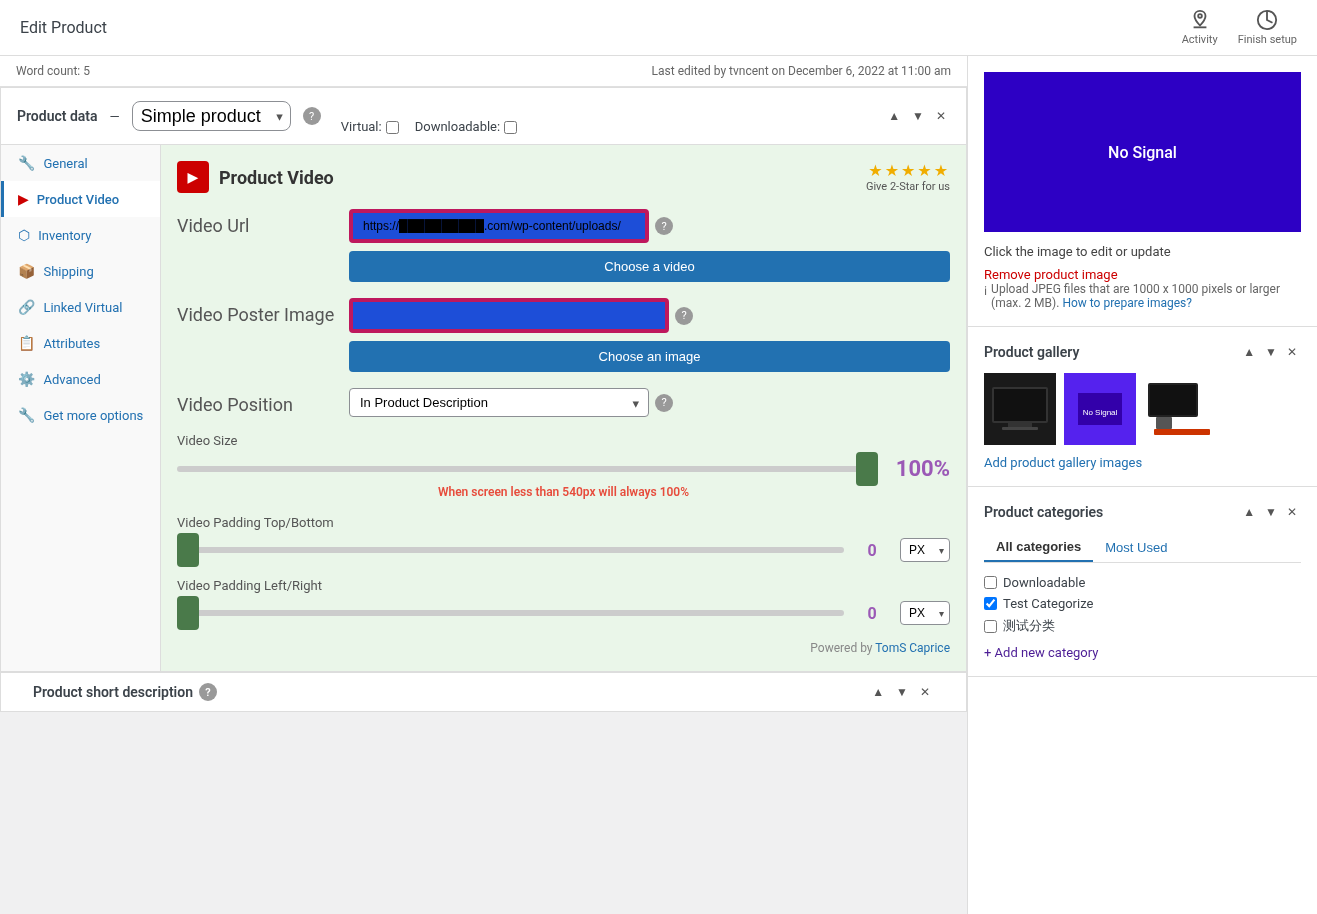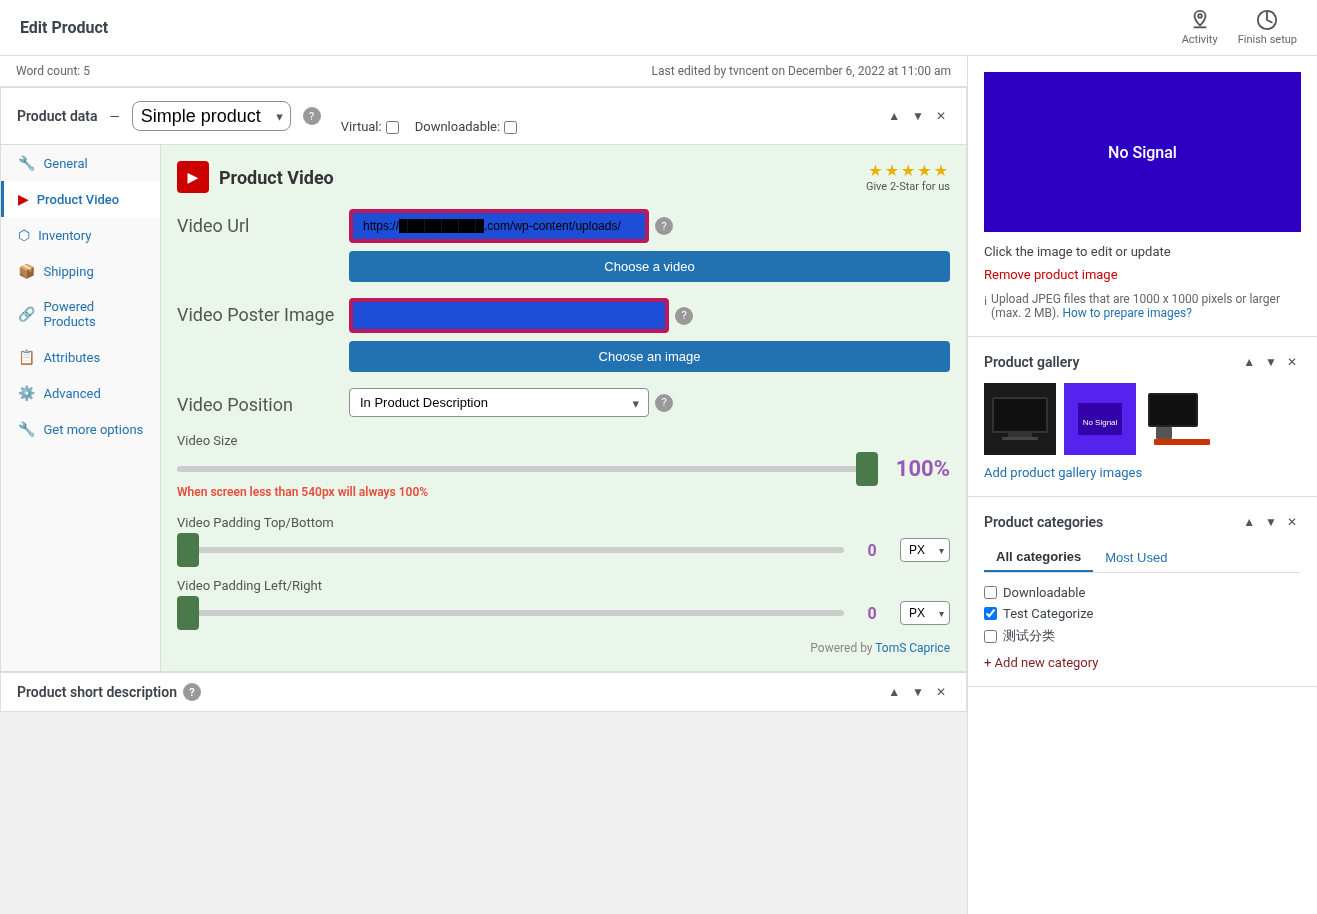--- a/index.html
+++ b/index.html
@@ -1,19 +1,19 @@
 <!DOCTYPE html>
 <html><head>
   <meta charset="utf-8">
   <style>
     * { box-sizing: border-box; margin: 0; padding: 0; }
     body { font-family: -apple-system, BlinkMacSystemFont, "Segoe UI", Roboto, sans-serif; font-size: 13px; background: #f0f0f1; color: #3c434a; }
 
     .top-bar { background: #fff; border-bottom: 1px solid #ddd; padding: 0 20px; display: flex; align-items: center; justify-content: space-between; height: 56px; }
-    .top-bar-title { font-size: 16px; font-weight: 700; }
+    .top-bar-title { font-size: 16px; font-weight: 400; }
     .top-bar-actions { display: flex; gap: 20px; align-items: center; }
     .top-bar-action { display: flex; flex-direction: column; align-items: center; font-size: 11px; color: #666; cursor: pointer; }
     .top-bar-action svg { width: 22px; height: 22px; margin-bottom: 2px; }
 
     .main-layout { display: flex; height: calc(100vh - 56px); }
     .content-area { flex: 1; overflow-y: auto; padding: 0; background: #f0f0f1; }
 
     .word-count-bar { background: #fff; border-bottom: 1px solid #e0e0e0; padding: 8px 16px; display: flex; justify-content: space-between; font-size: 12px; color: #666; }
 
     .product-data-section { background: #fff; margin: 0; border: 1px solid #ddd; }
@@ -55,63 +55,63 @@
 
     .position-select-wrapper { position: relative; display: inline-block; }
     .position-select { padding: 6px 30px 6px 10px; border: 1px solid #8c8f94; border-radius: 4px; font-size: 13px; background: #fff; appearance: none; -webkit-appearance: none; cursor: pointer; width: 300px; }
     .position-select-wrapper::after { content: "▾"; position: absolute; right: 10px; top: 50%; transform: translateY(-50%); pointer-events: none; color: #555; }
 
     .video-size-section { margin-bottom: 16px; }
     .section-label { font-size: 13px; color: #555; margin-bottom: 8px; }
     .slider-row { display: flex; align-items: center; gap: 12px; }
     .slider-value { font-size: 22px; font-weight: 700; color: #9b59b6; min-width: 60px; text-align: right; }
     .slider-value-small { font-size: 16px; font-weight: 700; color: #9b59b6; min-width: 40px; text-align: center; }
-    .slider-hint { font-size: 12px; color: #888; text-align: left; margin-top: 4px; }
+    .slider-hint { font-size: 12px; color: #888; text-align: center; margin-top: 4px; }
     .slider-hint span { color: #e74c3c; font-weight: 600; }
 
     .padding-row { display: flex; align-items: center; gap: 8px; }
     .unit-select-wrapper { position: relative; }
     .unit-select { padding: 4px 22px 4px 8px; border: 1px solid #8c8f94; border-radius: 4px; font-size: 12px; background: #fff; appearance: none; -webkit-appearance: none; cursor: pointer; }
     .unit-select-wrapper::after { content: "▾"; position: absolute; right: 6px; top: 50%; transform: translateY(-50%); pointer-events: none; color: #555; font-size: 10px; }
 
     .powered-by { text-align: right; font-size: 12px; color: #888; margin-top: 16px; }
     .powered-by a { color: #2271b1; text-decoration: none; }
 
     .short-description-section { background: #fff; border: 1px solid #ddd; margin-top: 0; }
-    .short-desc-header { display: flex; align-items: center; padding: 10px 16px; justify-content: space-between; border-radius: 6px; }
+    .short-desc-header { display: flex; align-items: center; padding: 10px 32px; justify-content: space-between; border-radius: 6px; }
     .short-desc-title { font-weight: 600; font-size: 14px; display: flex; align-items: center; gap: 6px; }
 
     
     .right-sidebar { width: 350px; background: #fff; border-left: 1px solid #ddd; overflow-y: auto; padding: 0; }
 
     .product-image-section { padding: 16px; border-bottom: 1px solid #ddd; }
     .product-image-preview { width: 100%; height: 160px; background: #2d00c4; display: flex; align-items: center; justify-content: center; margin-bottom: 12px; }
     .no-signal-text { color: #fff; font-size: 16px; font-weight: 500; }
     .image-caption { font-size: 13px; color: #444; margin-bottom: 8px; }
-    .remove-image-link { color: #cc0000; font-size: 13px; text-decoration: none; cursor: pointer; display: block; margin-bottom: 10px; }
+    .remove-image-link { color: #cc0000; font-size: 13px; text-decoration: none; cursor: pointer; display: block; }
     .image-upload-info { font-size: 12px; color: #666; display: flex; gap: 4px; align-items: flex-start; }
     .info-icon { color: #666; }
     .upload-link { color: #2271b1; text-decoration: none; }
 
     .product-gallery-section { padding: 16px; border-bottom: 1px solid #ddd; }
     .section-header { display: flex; align-items: center; justify-content: space-between; margin-bottom: 12px; }
     .section-title { font-weight: 600; font-size: 14px; }
     .section-btns { display: flex; gap: 2px; }
     .gallery-images { display: flex; gap: 8px; margin-bottom: 10px; }
     .gallery-thumb-img { width: 72px; height: 72px; background: #333; display: flex; align-items: center; justify-content: center; overflow: hidden; }
     .add-gallery-link { color: #2271b1; font-size: 13px; text-decoration: none; cursor: pointer; display: block; }
 
     .product-categories-section { padding: 16px; border-bottom: 1px solid #ddd; }
     .cat-tabs { display: flex; gap: 0; margin-bottom: 12px; border-bottom: 1px solid #ddd; }
     .cat-tab { padding: 6px 12px; font-size: 13px; cursor: pointer; color: #2271b1; border: none; background: none; }
     .cat-tab.active { font-weight: 600; color: #333; border-bottom: 2px solid #2271b1; }
     .cat-list { display: flex; flex-direction: column; gap: 6px; margin-bottom: 10px; }
     .cat-item { display: flex; align-items: center; gap: 6px; font-size: 13px; }
     .cat-item input[type="checkbox"] { cursor: pointer; }
-    .add-cat-link { color: #7f1d1d; font-size: 13px; text-decoration: none; cursor: pointer; }
+    .add-cat-link { color: #4c1d95; font-size: 13px; text-decoration: none; cursor: pointer; }
 
     
     .range-slider { width: 100%; height: 6px; -webkit-appearance: none; appearance: none; background: #ccc; border-radius: 3px; outline: none; cursor: pointer; }
     .range-slider::-webkit-slider-thumb { -webkit-appearance: none; appearance: none; width: 22px; height: 34px; background: #4a7a4a; border-radius: 4px; cursor: grab; }
   </style>
 </head>
 <body>
 
 <div class="top-bar">
   <span class="top-bar-title">Edit Product</span>
@@ -184,21 +184,21 @@
           <div class="sidebar-nav-item">
             <span class="nav-icon" style="color:#2271b1;">⬡</span>
             <span>Inventory</span>
           </div>
           <div class="sidebar-nav-item">
             <span class="nav-icon" style="color:#2271b1;">📦</span>
             <span>Shipping</span>
           </div>
           <div class="sidebar-nav-item">
             <span class="nav-icon" style="color:#2271b1;">🔗</span>
-            <span>Powered Products</span>
+            <span>Linked Virtual</span>
           </div>
           <div class="sidebar-nav-item">
             <span class="nav-icon" style="color:#2271b1;">📋</span>
             <span>Attributes</span>
           </div>
           <div class="sidebar-nav-item">
             <span class="nav-icon" style="color:#2271b1;">⚙️</span>
             <span>Advanced</span>
           </div>
           <div class="sidebar-nav-item">

